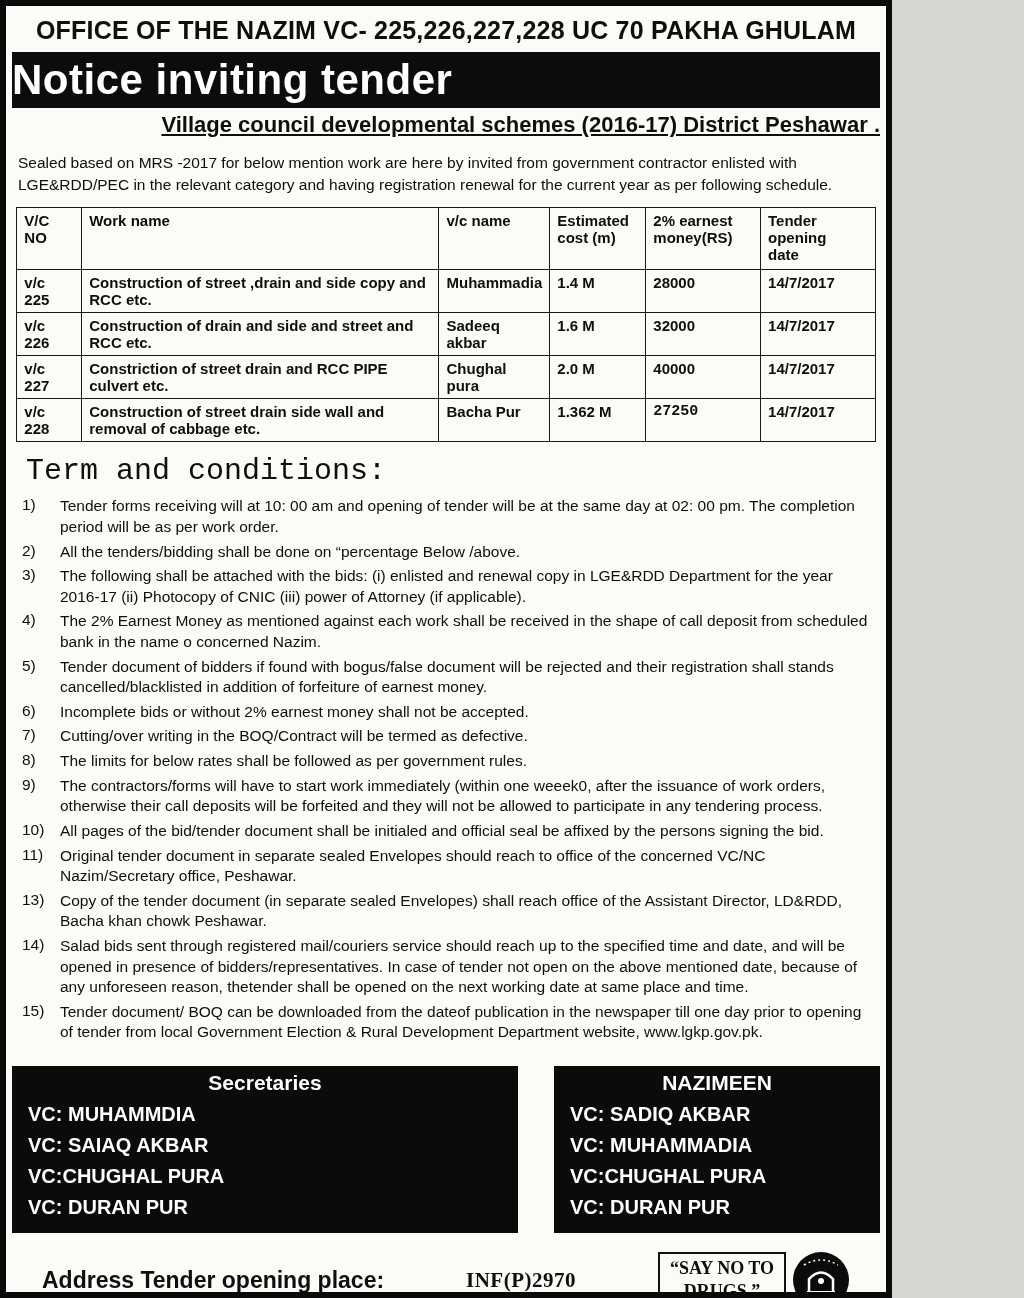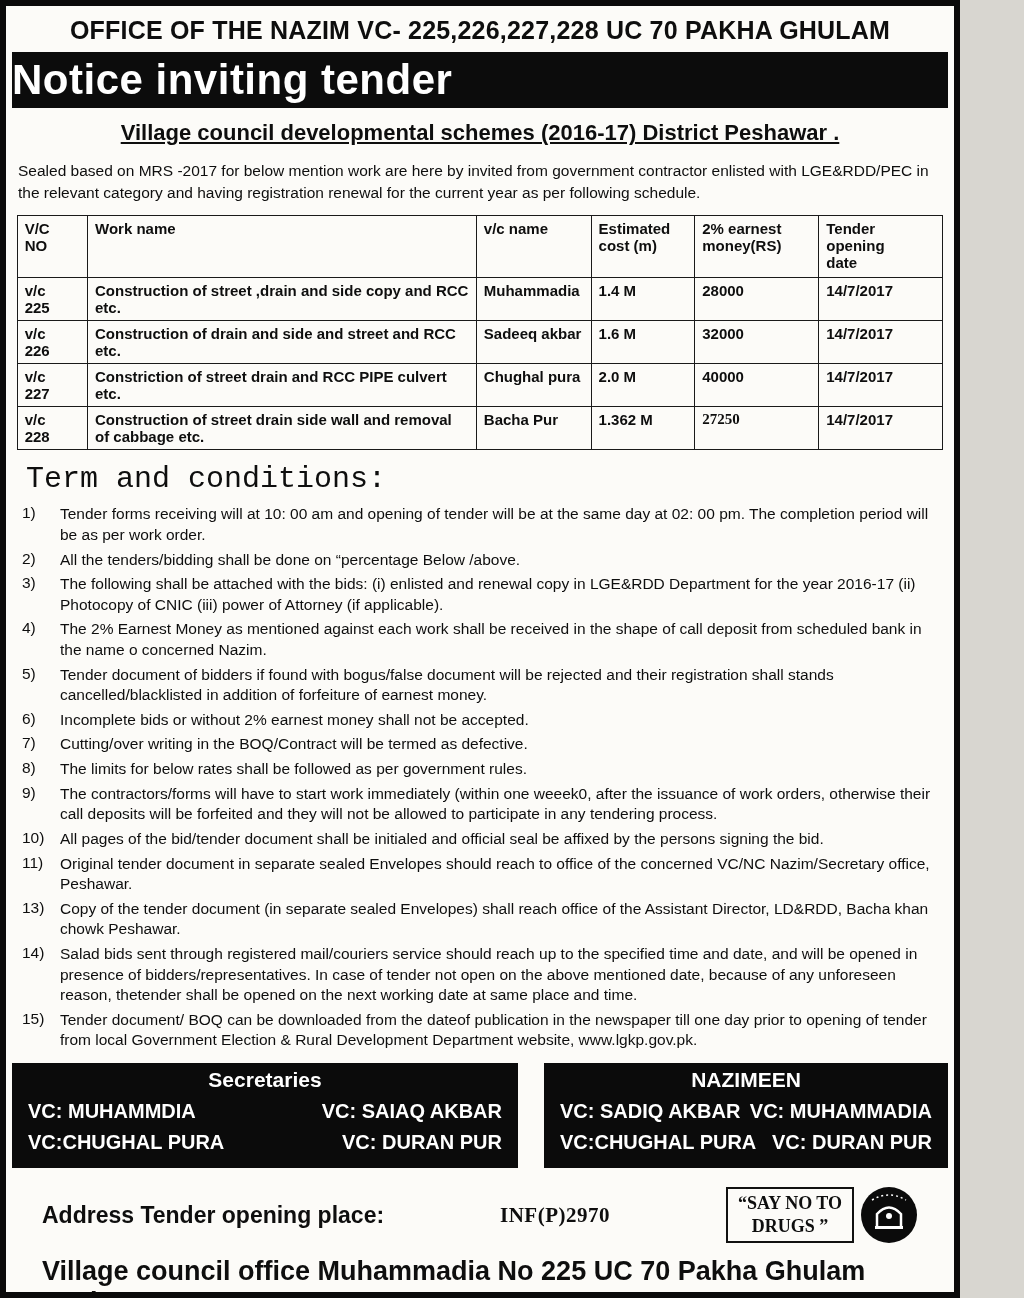--- a/index.html
+++ b/index.html
@@ -3,51 +3,51 @@
 <meta charset="utf-8">
 <style>
   * { margin:0; padding:0; box-sizing:border-box; }
   html,body { width:1024px; height:1298px; }
   body {
     background:#d8d6d0;
     font-family:"Liberation Sans","DejaVu Sans",sans-serif;
     color:#0e0e0e;
   }
   .page {
-    width:960px; height:1298px;
+    width:892px; height:1298px;
     background:#fcfbf8;
     border:6px solid #0a0a0a;
     padding:2px 6px;
     overflow:hidden;
   }
   .office-header { text-align:center; font-weight:700; font-size:25px; padding:8px 0 7px; letter-spacing:0.2px; }
   .banner { background:#0c0c0c; color:#fff; height:56px; display:flex; align-items:center; justify-content:flex-start; }
   .banner-text { font-size:42px; font-weight:700; letter-spacing:0.5px; }
-  .subtitle { text-align:center; font-weight:700; font-size:22px; text-decoration:underline; margin-top:12px; }
+  .subtitle { text-align:right; font-weight:700; font-size:22px; text-decoration:underline; margin-top:4px; }
   .intro { font-size:15.5px; line-height:1.4; margin:14px 6px 0; }
   table.work-table { border-collapse:collapse; width:99%; margin:12px auto 0; }
   .work-table th, .work-table td {
     border:1.5px solid #1a1a1a; padding:4px 7px;
     font-size:15px; font-weight:700; vertical-align:top; text-align:left;
   }
   .work-table th { padding-bottom:6px; }
   .work-table td { height:40px; }
   .pre { white-space:pre-line; }
-  .serif-cell { font-family:Liberation Serif, serif; font-size:16.5px;margin-top:24px; }
+  .serif-cell { font-family:Liberation Mono, monospace; font-size:16.5px;margin-top:24px; }
   .terms-title { font-size:30px; font-weight:400; margin:12px 0 8px 14px; font-family:Liberation Mono, monospace; }
   .terms-list { padding:0 8px 0 10px; }
   .term { display:flex; margin-bottom:4px; }
   .term-num { flex:0 0 38px; font-size:15.5px; }
   .term-text { flex:1; font-size:15.5px; line-height:1.33; }
-  .boxes { display:flex; gap:26px; margin-top:12px; }
+  .boxes { display:flex; gap:36px; margin-top:23px; }
   .black-box { background:#0b0b0b; color:#fff; padding:5px 16px 10px; }
   .black-box.left { width:506px; }
   .black-box.right { flex:1; }
   .box-title { text-align:center; font-size:21px; font-weight:700; margin-bottom:4px; }
-  .box-row { display:flex; justify-content:space-between; font-size:20px; font-weight:700; line-height:1.55; }
+  .box-row { display:flex; justify-content:space-between; font-size:20px; font-weight:700; line-height:1.55;flex-direction:column; }
   .footer-row { display:flex; align-items:center; margin-top:18px; padding:0 30px; }
   .address-label { font-size:23px; font-weight:700; }
   .inf-code { flex:1; text-align:center; font-family:"Liberation Serif","DejaVu Serif",serif; font-weight:700; font-size:21px; letter-spacing:0.5px; }
   .drugs-box {
     border:2.5px solid #111; padding:3px 10px;
     font-family:"Liberation Serif","DejaVu Serif",serif; font-weight:700;
     font-size:18px; text-align:center; line-height:1.3;
   }
   .logo { margin-left:6px; width:58px; height:58px; flex:0 0 58px; }
   .final-line { font-size:27px; font-weight:700; padding:12px 0 0 30px; }

